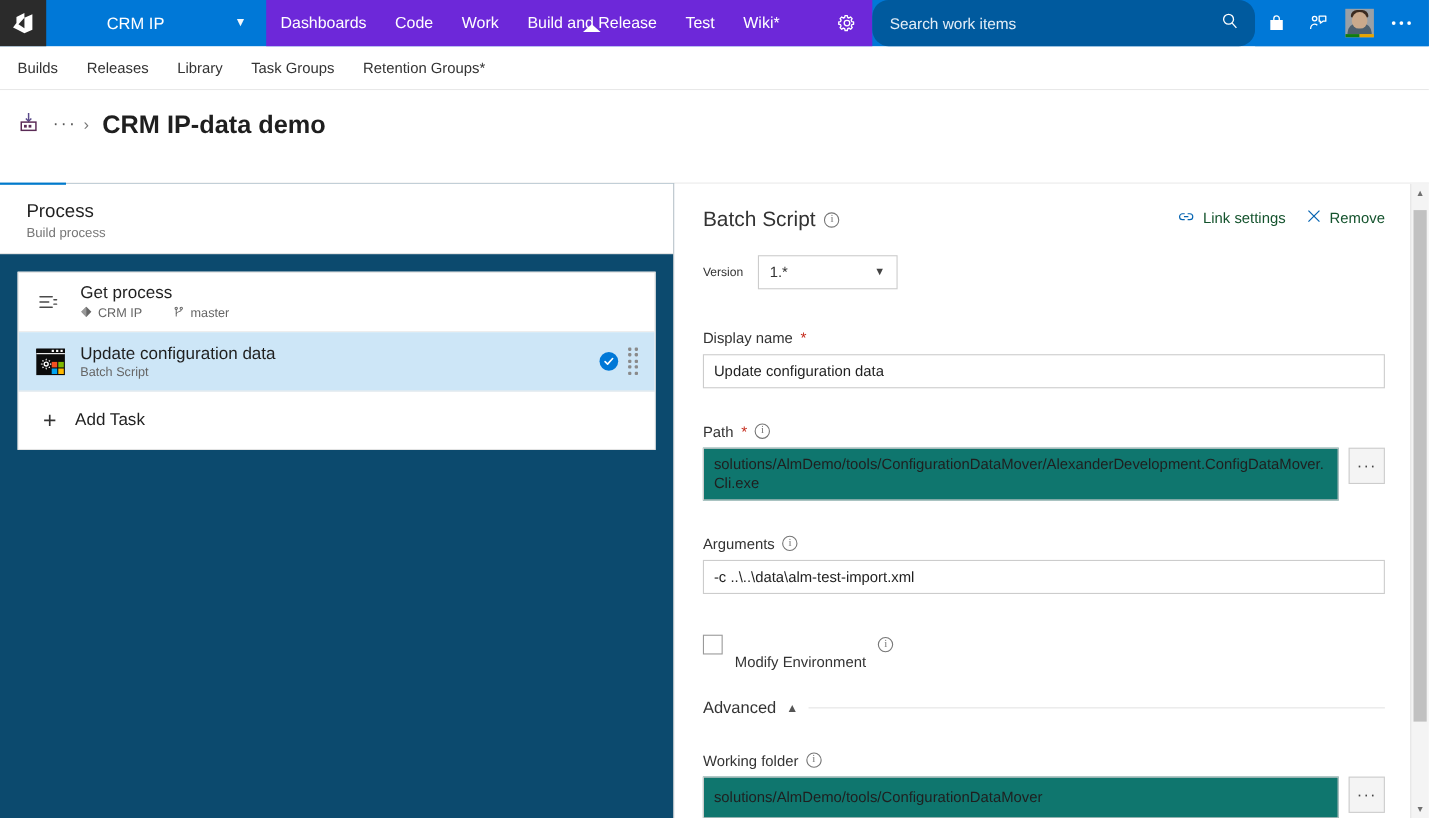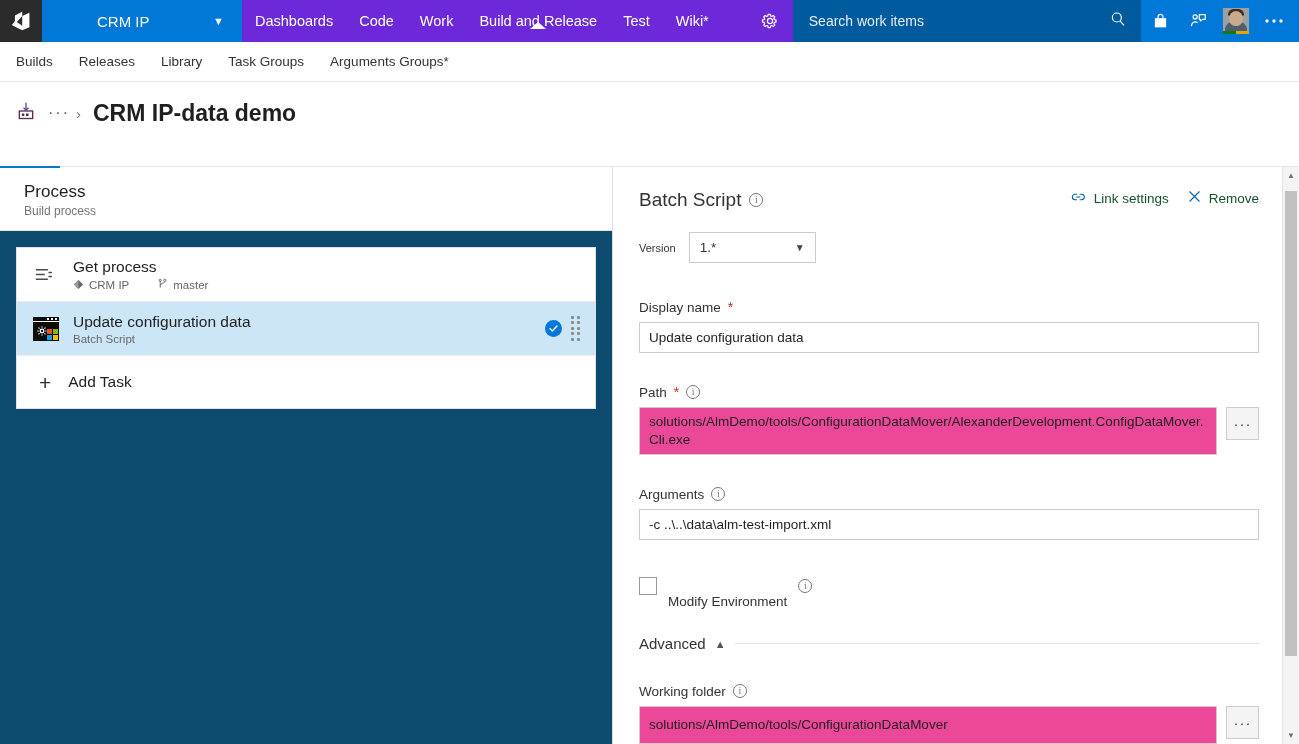--- a/index.html
+++ b/index.html
@@ -74,20 +74,21 @@
   }
   .gear-hub {
     display: flex; align-items: center; padding: 0 14px; cursor: pointer;
   }
   .search-zone {
     flex: 1;
     background: #005a9e;
     display: flex; align-items: center;
     padding: 16px 14px;
     min-width: 0;
+    border-radius: 15px;
   }
   .search-input {
     flex: 1;
     background: transparent;
     border: none;
     outline: none;
     color: #ffffff;
     font-size: 14px;
     font-family: "Liberation Sans", sans-serif;
   }
@@ -404,21 +405,21 @@
   .f-row { display: flex; align-items: flex-start; gap: 9px; }
   .f-textarea {
     flex: 1;
     border: 1px solid #cccccc;
     min-height: 42px;
     padding: 5px 9px;
     font-size: 13.5px;
     color: #1f1f1f;
     line-height: 18px;
     word-break: break-all;
-    background: #ec4899;
+    background: #0f766e;
   }
   .browse-btn {
     width: 33px; height: 33px;
     border: 1px solid #cccccc;
     background: #f4f4f4;
     display: flex; align-items: center; justify-content: center;
     color: #444; font-size: 15px; letter-spacing: 1px;
     cursor: pointer; flex: none;
   }
   .f-block { margin-bottom: 22px; }
@@ -557,21 +558,21 @@
       </svg>
     </div>
   </div>
 </div>
 
 <div id="sub-nav">
   <div class="sub-item">Builds</div>
   <div class="sub-item">Releases</div>
   <div class="sub-item">Library</div>
   <div class="sub-item">Task Groups</div>
-  <div class="sub-item">Arguments Groups*</div>
+  <div class="sub-item">Retention Groups*</div>
 </div>
 
 <div id="page-header">
   <div class="crumb-row">
     <span>
       <svg width="20" height="20" viewBox="0 0 24 24" aria-hidden="true">
         <line x1="12" y1="2" x2="12" y2="10" stroke="#5a4a8a" stroke-width="1.6"></line>
         <path d="M9 8l3 3 3-3" fill="none" stroke="#5a4a8a" stroke-width="1.6"></path>
         <rect x="4" y="12" width="16" height="9" fill="none" stroke="#5a2a55" stroke-width="1.6"></rect>
         <rect x="7" y="15" width="3" height="3" fill="#5a2a55"></rect>

